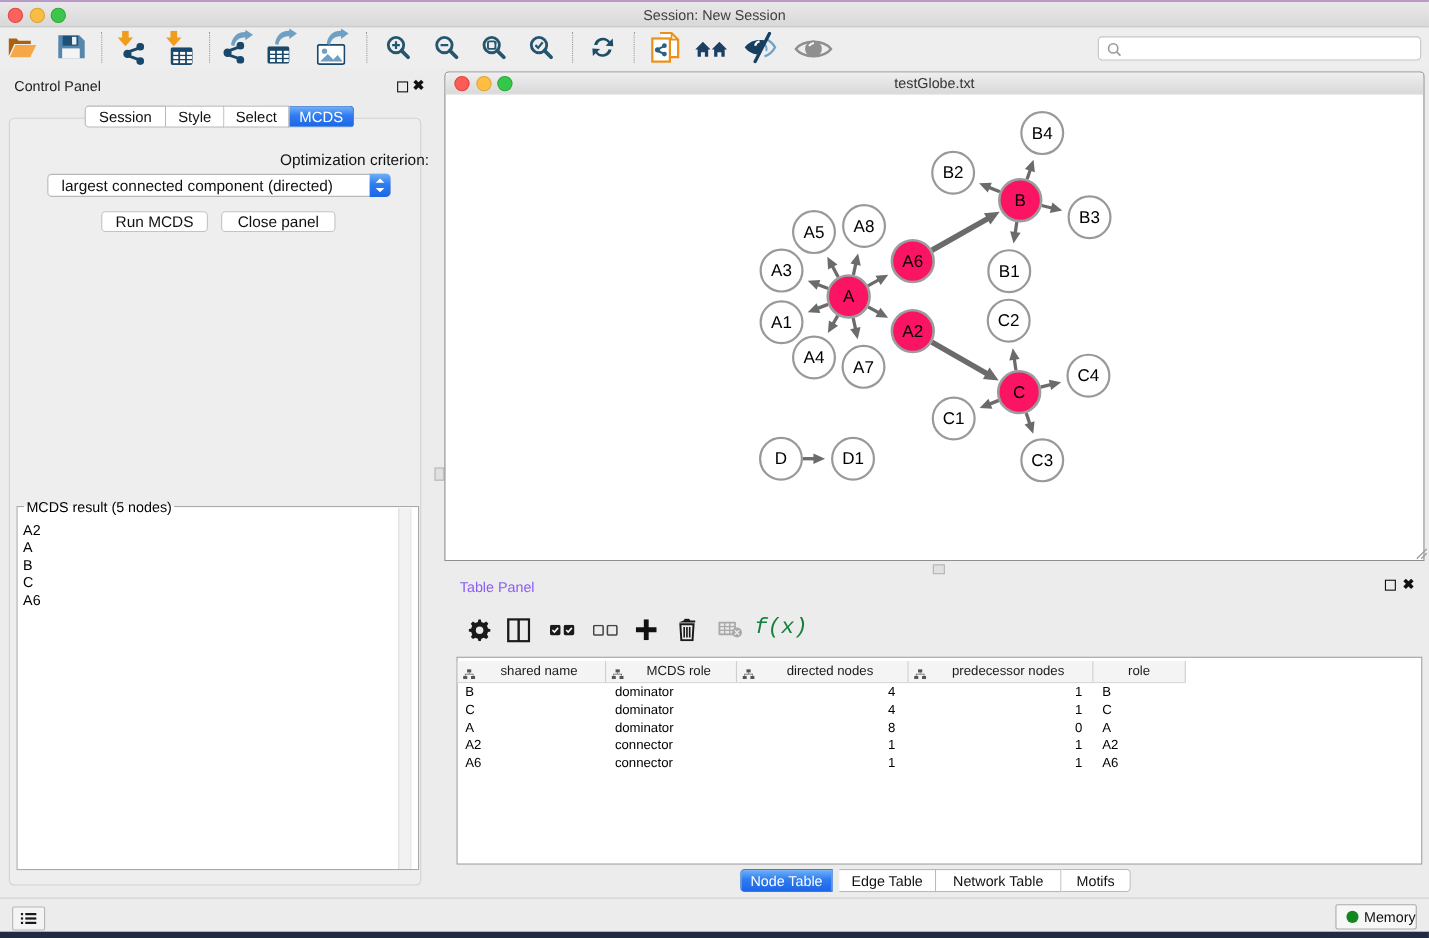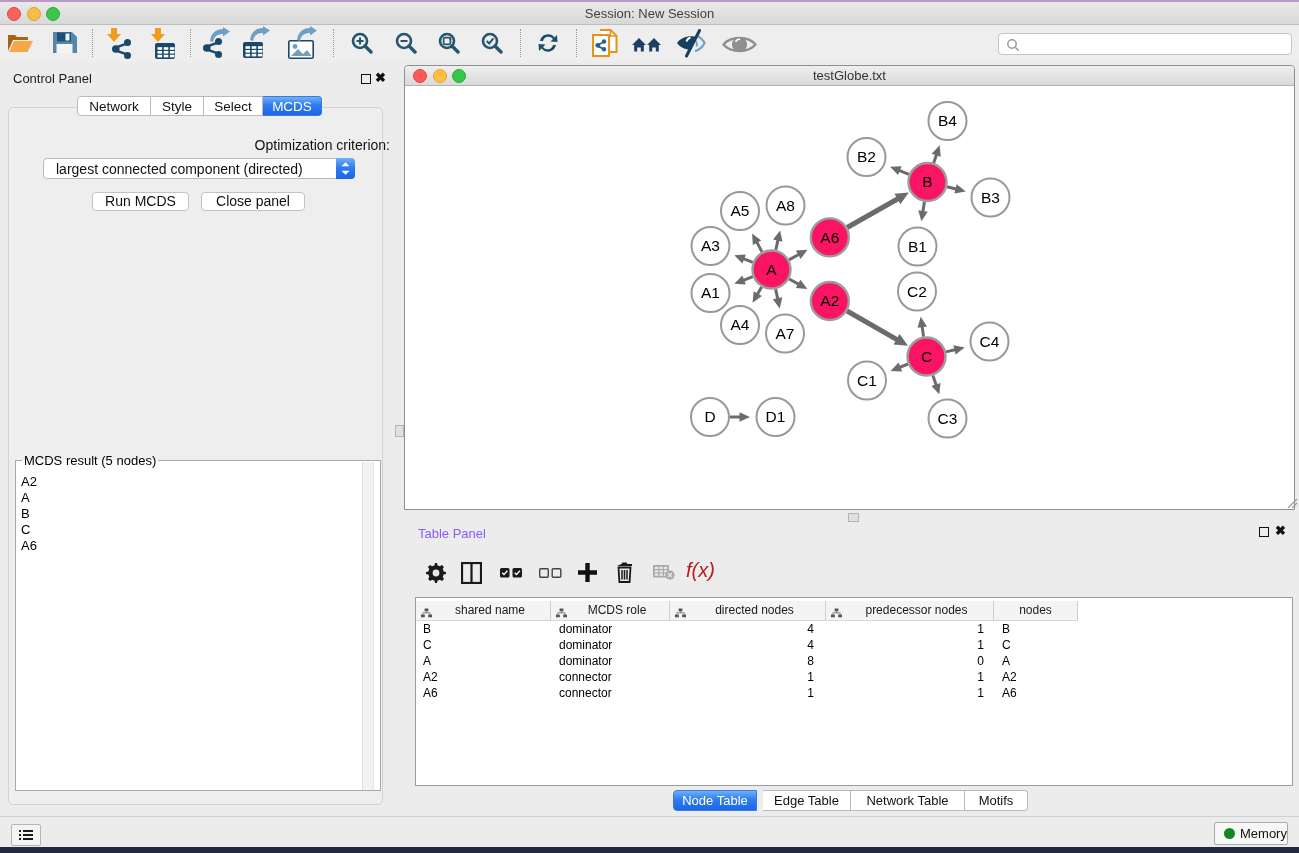--- a/index.html
+++ b/index.html
@@ -171,21 +171,21 @@
   </div>
 
 <div class="abs" style="left:0;top:816px;width:1299px;height:30px;background:#ececec;border-top:1px solid #d0d0d0"></div>
 
 <div class="abs" style="left:13px;top:71px;font-size:13px;color:#1c1c1c">Control Panel</div>
 <div class="abs" style="left:361px;top:74px;width:8px;height:8px;border:1.5px solid #111"></div>
 <div class="abs" style="left:375px;top:70px;font-size:13px;font-weight:bold;color:#111">✖</div>
 
 <div class="abs" style="left:8px;top:107px;width:373px;height:696px;background:#eeeeee;border:1px solid #d2d2d2;border-radius:5px"></div>
 
-<div class="tab" style="left:77px;top:96px;width:74px;height:20px;line-height:19px;border-radius:4px 0 0 4px">Network</div>
+<div class="tab" style="left:77px;top:96px;width:74px;height:20px;line-height:19px;border-radius:4px 0 0 4px">Session</div>
 <div class="tab" style="left:151px;top:96px;width:53px;height:20px;line-height:19px;border-left:none">Style</div>
 <div class="tab" style="left:204px;top:96px;width:59px;height:20px;line-height:19px;border-left:none">Select</div>
 <div class="tab blue" style="left:263px;top:96px;width:59px;height:20px;line-height:19px;border-radius:0 4px 4px 0;border-left:none">MCDS</div>
 
 <div class="abs" style="left:0;top:137px;width:390px;text-align:right;font-size:14px;color:#111">Optimization criterion:</div>
 
 <div class="abs" style="left:43px;top:158px;width:312px;height:21px;background:#fff;border:1px solid #b9b9b9;border-radius:4px;box-sizing:border-box">
   <div class="abs" style="left:12px;top:1px;font-size:14px;color:#111;line-height:18px">largest connected component (directed)</div>
   <div class="abs" style="right:-1px;top:-1px;width:19px;height:21px;border-radius:0 4px 4px 0;background:linear-gradient(#6fb0f9,#2f7cf0 45%,#1c66e8)">
     <svg width="19" height="21" viewBox="0 0 19 21">
@@ -345,21 +345,21 @@
       <rect x="11.0" y="1.8" width="3.4" height="2.2" fill="#e9e9e9"></rect>
       <rect x="1.8" y="5.2" width="3.4" height="2.2" fill="#e9e9e9"></rect>
       <rect x="6.3999999999999995" y="5.2" width="3.4" height="2.2" fill="#e9e9e9"></rect>
       <rect x="11.0" y="5.2" width="3.4" height="2.2" fill="#e9e9e9"></rect>
       <rect x="1.8" y="8.6" width="3.4" height="2.2" fill="#e9e9e9"></rect>
       <rect x="6.3999999999999995" y="8.6" width="3.4" height="2.2" fill="#e9e9e9"></rect>
       <rect x="11.0" y="8.6" width="3.4" height="2.2" fill="#e9e9e9"></rect>
       <circle cx="17" cy="10" r="4.6" fill="#a9a9a9"></circle>
       <path d="M15 8 L19 12 M19 8 L15 12" stroke="#e9e9e9" stroke-width="1.3"></path>
     </svg>
-    <div class="abs" style="left:270px;top:9px;font-family:Liberation Sans, sans-serif;font-style:italic;font-size:20px;color:#b91c1c"><i>f(x)</i></div>
+    <div class="abs" style="left:270px;top:9px;font-family:Liberation Mono, monospace;font-style:italic;font-size:20px;color:#15803d"><i>f(x)</i></div>
   </div>
 
 <div class="abs" style="left:415px;top:597px;width:878px;height:189px;background:#fff;border:1px solid #9d9d9d;box-sizing:border-box"></div>
 <div class="abs" id="thead" style="left:416px;top:601px;width:662px;height:19px;background:#f4f4f4;border-bottom:1px solid #d8d8d8">
     <div class="hdrcell" style="left:0px;width:135px">
       <span style="position:absolute;left:5px;top:4px"><svg width="11" height="10" viewBox="0 0 11 10">
           <g fill="#555">
             <rect x="3.6" y="0.5" width="3.8" height="2.8"></rect>
             <rect x="0" y="6.5" width="3.8" height="2.8"></rect>
             <rect x="7.2" y="6.5" width="3.8" height="2.8"></rect>
@@ -395,21 +395,21 @@
           <g fill="#555">
             <rect x="3.6" y="0.5" width="3.8" height="2.8"></rect>
             <rect x="0" y="6.5" width="3.8" height="2.8"></rect>
             <rect x="7.2" y="6.5" width="3.8" height="2.8"></rect>
             <path d="M5.2 3.3 L5.8 3.3 L5.8 4.6 L9.4 4.6 L9.4 6.4 L8.8 6.4 L8.8 5.2 L2.2 5.2 L2.2 6.4 L1.6 6.4 L1.6 4.6 L5.2 4.6 Z"></path>
           </g>
         </svg></span>
       <div style="text-align:center;padding-left:14px">predecessor nodes</div>
     </div>
     <div class="hdrcell" style="left:578px;width:84px">
-      <div style="text-align:center;padding-left:0px">nodes</div>
+      <div style="text-align:center;padding-left:0px">role</div>
     </div>
   </div>
 <div class="abs" id="trows" style="left:416px;top:621px;width:876px;height:84px">
     <div class="rowtxt" style="left:7px;top:0px">B</div>
     <div class="rowtxt" style="left:143px;top:0px">dominator</div>
     <div class="rowtxt" style="left:254px;top:0px;width:144px;text-align:right">4</div>
     <div class="rowtxt" style="left:410px;top:0px;width:158px;text-align:right">1</div>
     <div class="rowtxt" style="left:586px;top:0px">B</div>
     <div class="rowtxt" style="left:7px;top:16px">C</div>
     <div class="rowtxt" style="left:143px;top:16px">dominator</div>

